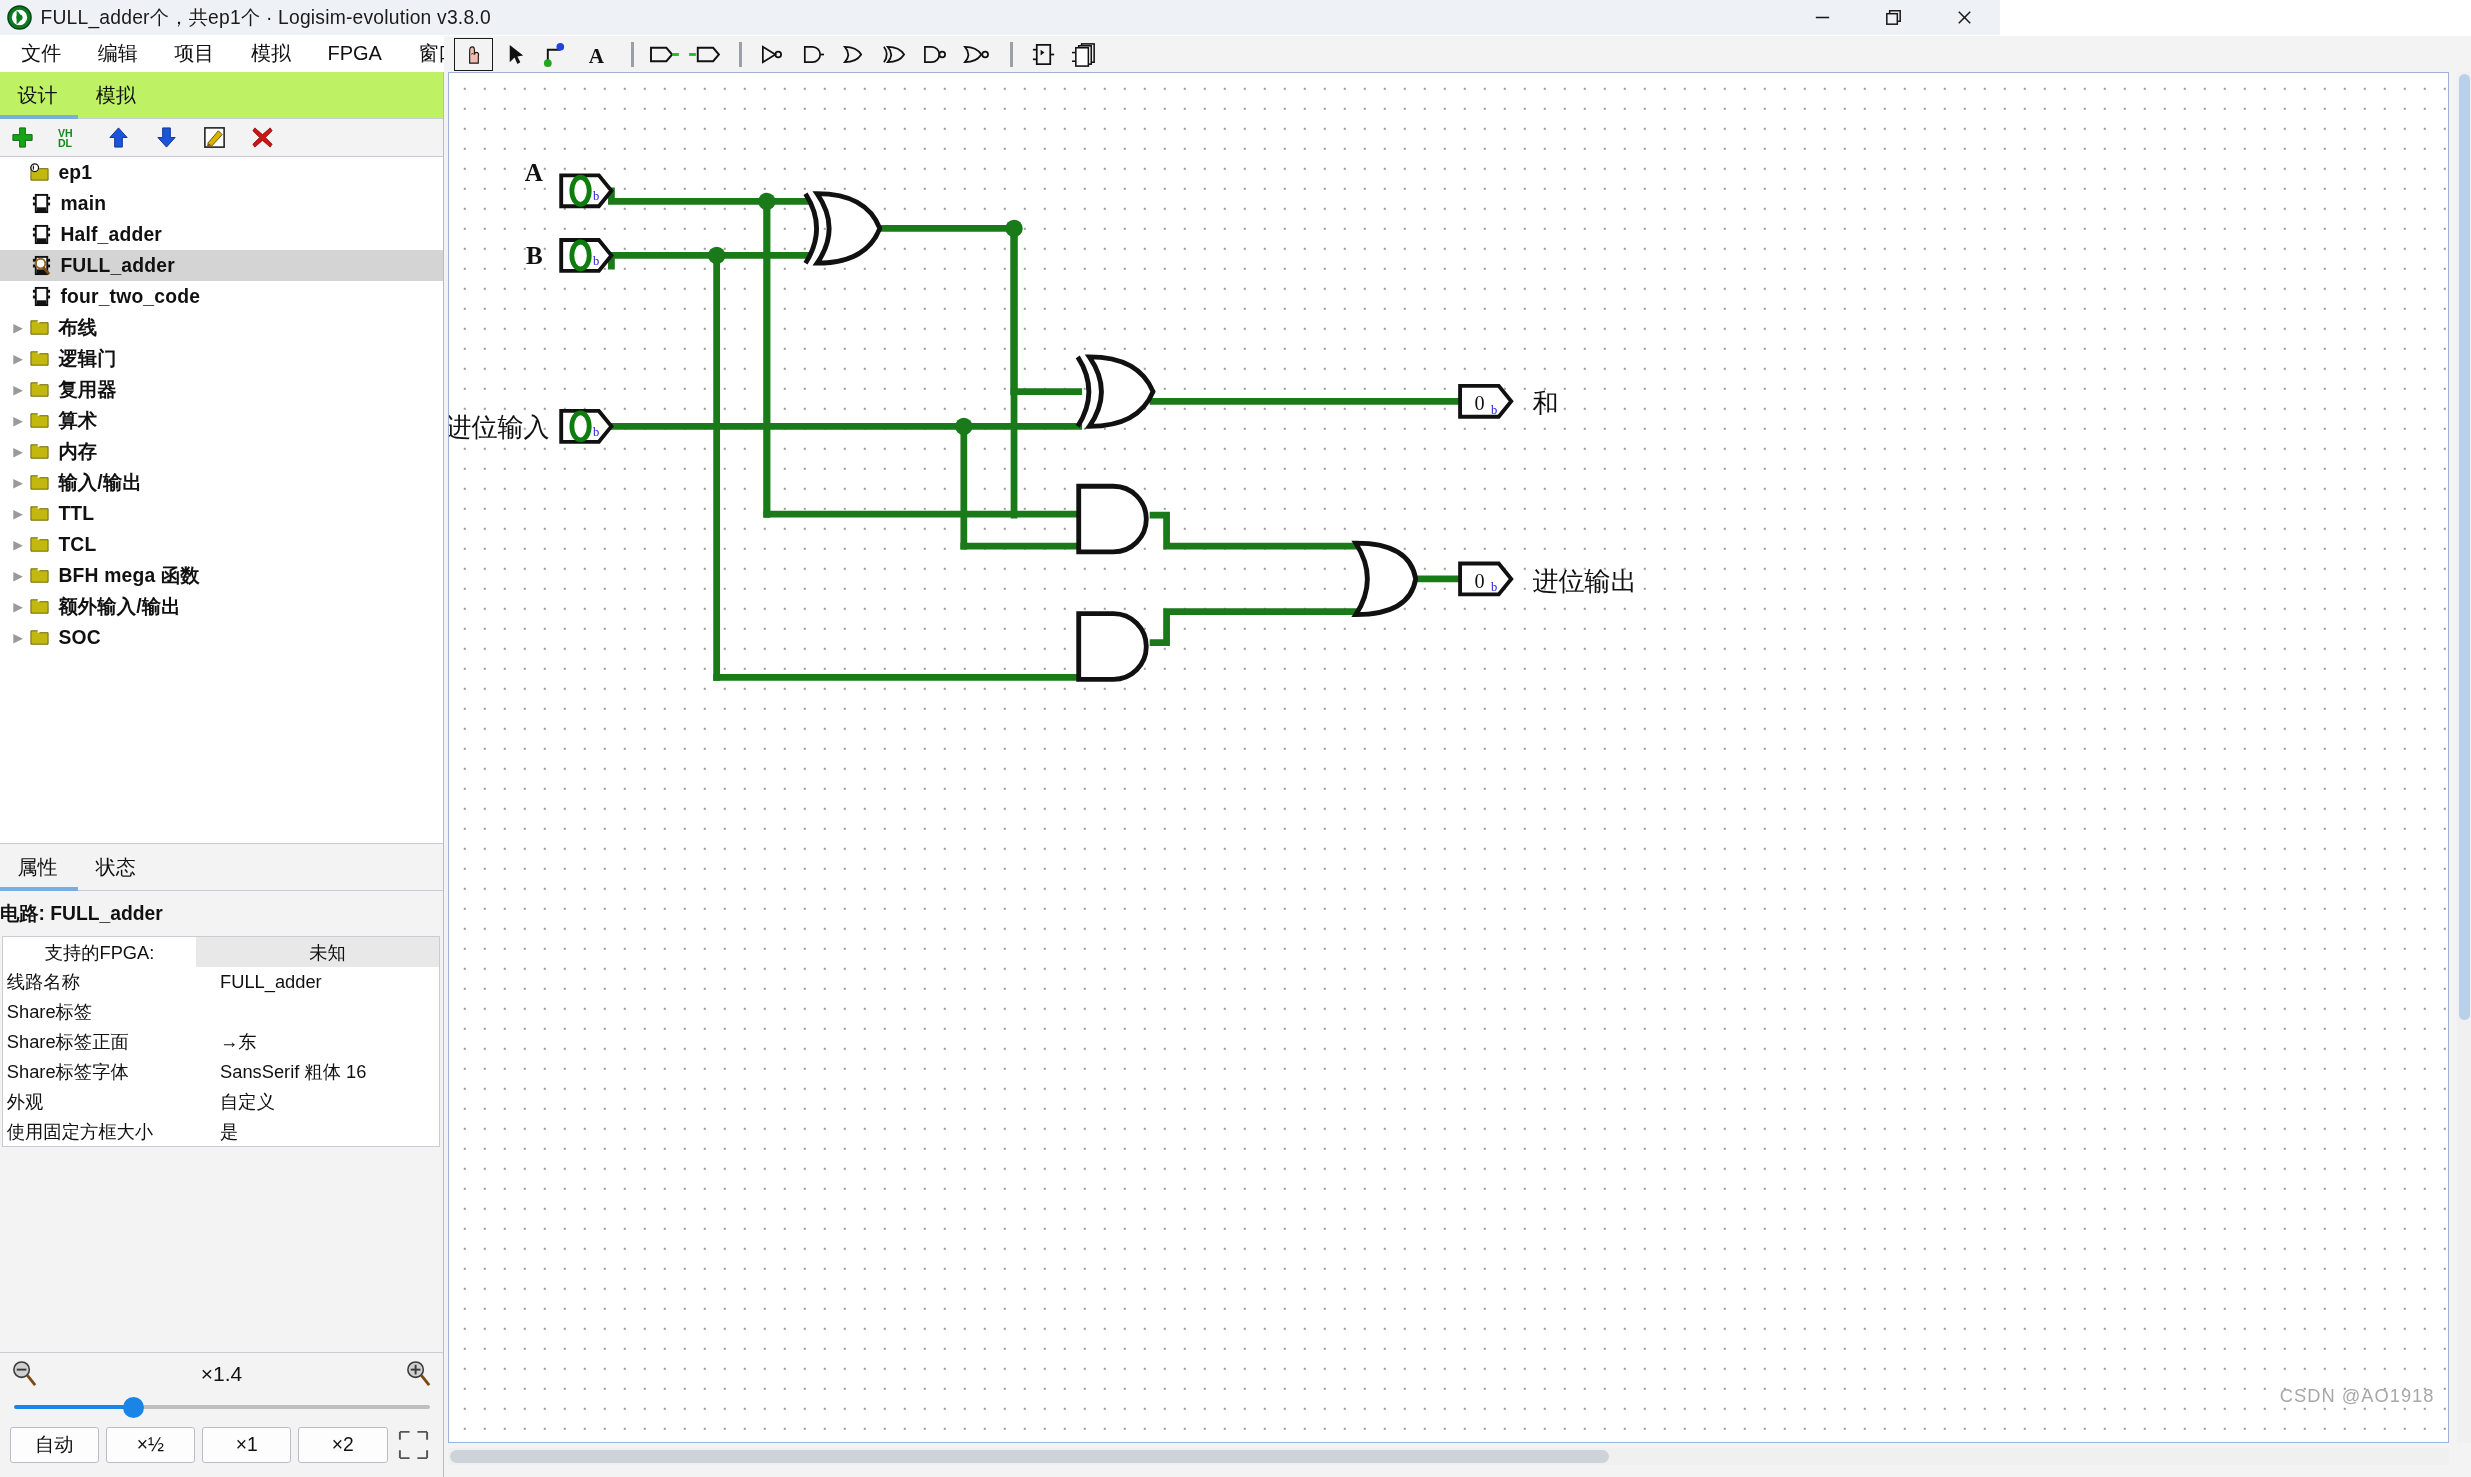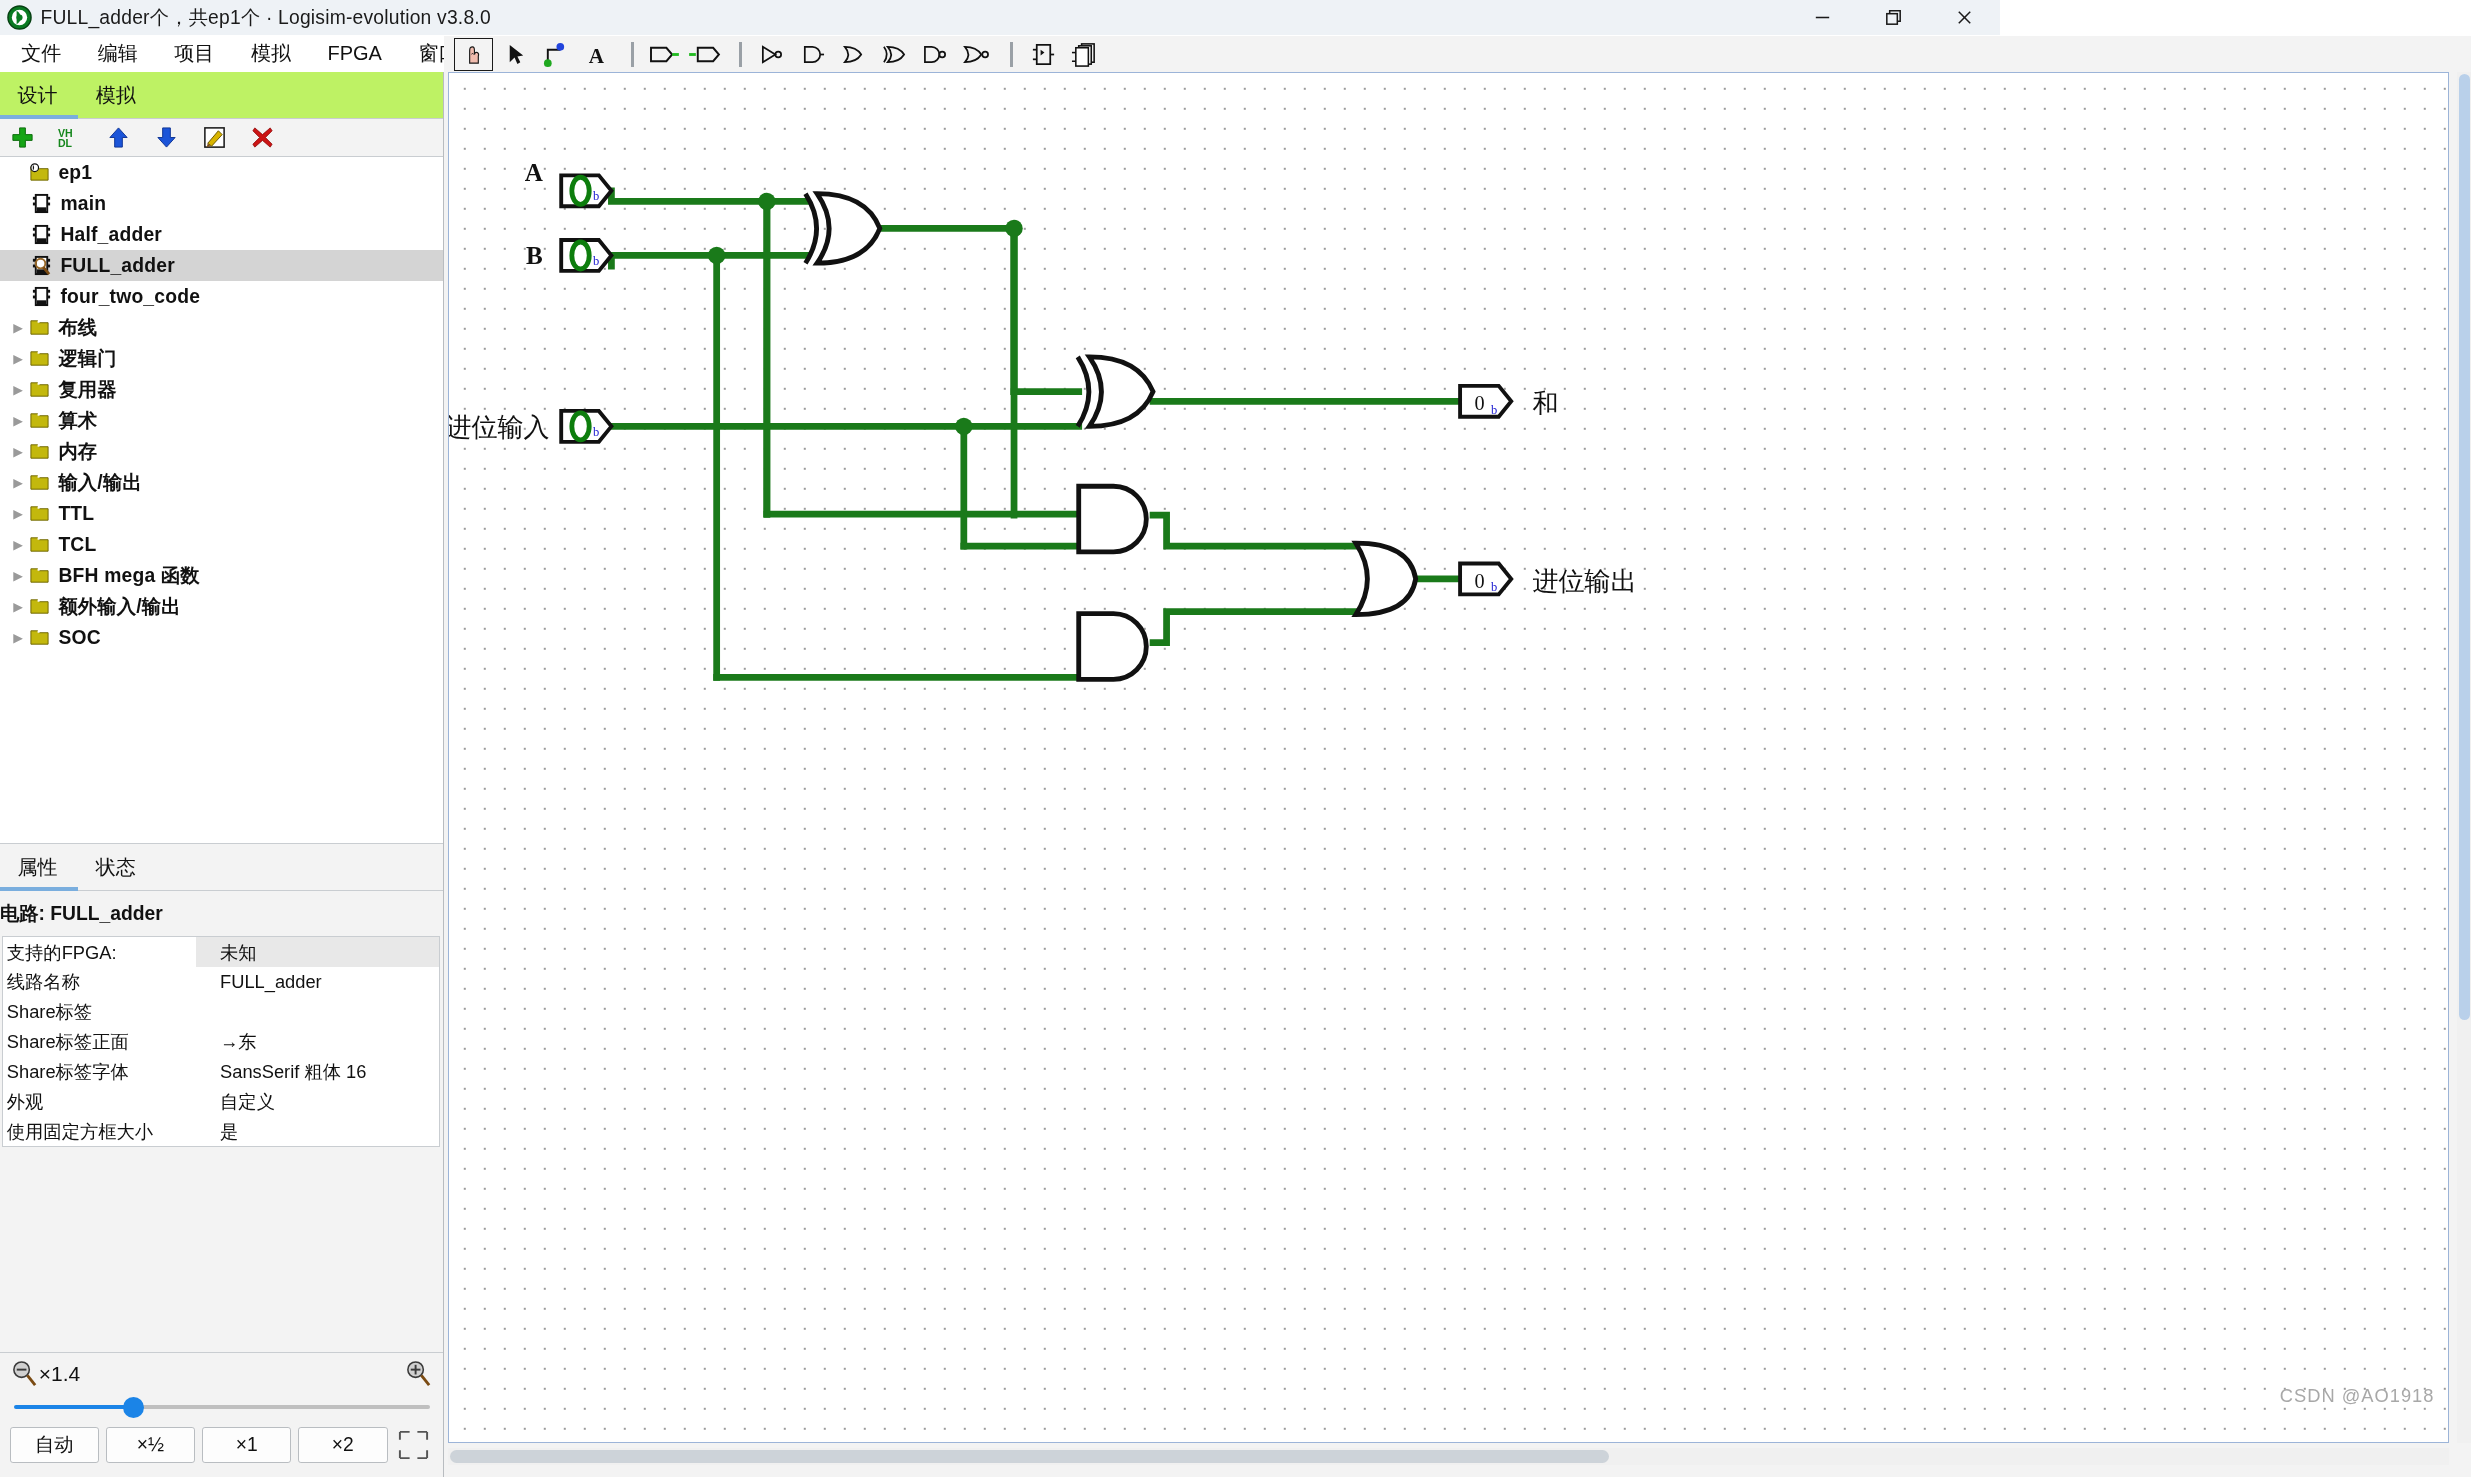--- a/index.html
+++ b/index.html
@@ -112,35 +112,35 @@
     background: #ffffff; border: 1px solid #c9cdd1; margin: 0 1.9px;
     border-collapse: collapse; width: 438px;
   }
   #prop-table tr { height: 30px; }
   #prop-table td {
     font-size: 18.3px; color: #111; padding: 0 3.9px;
     vertical-align: middle; white-space: nowrap; overflow: hidden;
   }
   #prop-table td.k { width: 198px; }
   #prop-table td.v { width: 237px; padding-left: 24px; }
-  #prop-table tr.hdr td { }
+  #prop-table tr.hdr td { text-align: center; }
   #prop-table tr.hdr td.v { background: #e8e8e8; }
 
   #prop-spacer { background: #f3f3f3; height: 483px; }
 
   
   #zoombar {
     position: absolute; left: 0; bottom: 0; width: 443px; height: 124px;
     background: #f3f3f3; border-top: 1px solid #c9cdd1;
   }
   #zoom-row {
     display: flex; align-items: center; height: 41px; padding: 0 9.7px;
   }
   #zoom-label {
-    flex: 1; font-size: 21px; color: #111;
+    flex: 1; text-align: center; font-size: 21px; color: #111;
   }
   .mag-icon { width: 29px; height: 29px; }
   #slider-wrap {
     height: 25px; margin: 0 13.5px; position: relative;
   }
   #slider-track-left {
     position: absolute; left: 0; top: 10.6px; width: 119px; height: 4.8px;
     background: #1b84e7; border-radius: 2.9px;
   }
   #slider-track-right {

